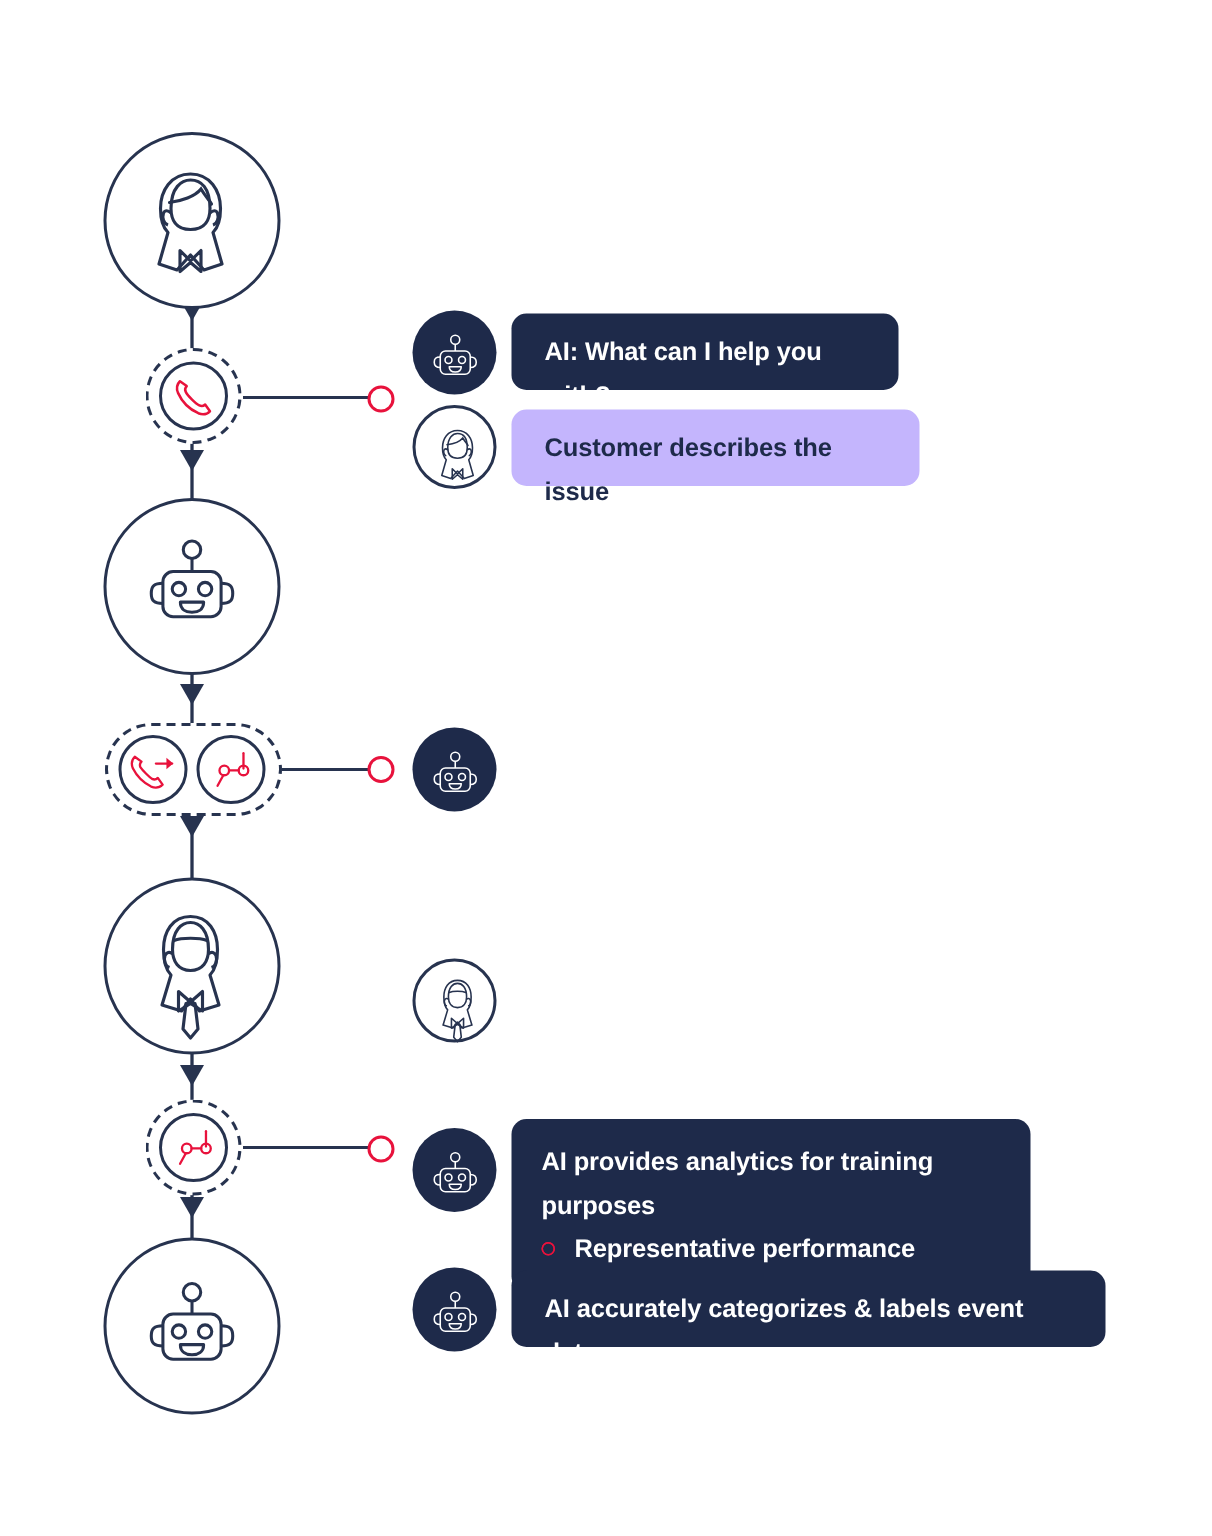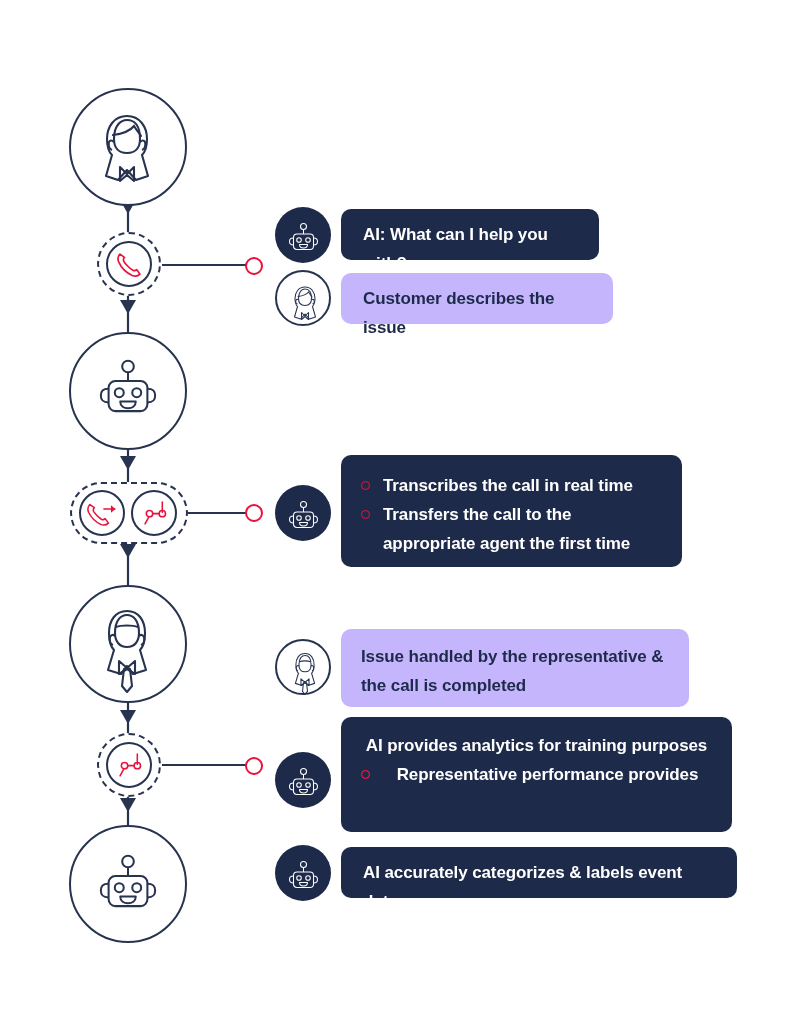--- a/index.html
+++ b/index.html
@@ -203,48 +203,33 @@
   </div>
   <div class="bubble light" style="left:341px;top:273px;width:272px;height:51px;padding-top:11px;">
     <span>Customer describes the issue</span>
   </div>
 
   <div class="badge filled" style="left:275px;top:485px;">
     <svg style="position:absolute;left:12px;top:12px;" width="33" height="32" viewBox="0 0 66 62" color="#ffffff">
         <use href="#g-robot"></use>
       </svg>
   </div>
-  <div class="bubble dark" style="left:341px;top:455px;width:341px;height:112px;padding:16px 20px;">
-    <ul>
-      <li>
-        <span class="mk"></span>
-        <span>Transcribes the call in real time</span>
-      </li>
-      <li>
-        <span class="mk"></span>
-        <span>Transfers the call to the appropriate agent the first time</span>
-      </li>
-    </ul>
-  </div>
 
   <div class="badge outline" style="left:275px;top:639px;">
     <svg style="position:absolute;left:11px;top:7px;" width="34" height="48" viewBox="0 0 66 95" color="#27334f">
         <use href="#g-male"></use>
       </svg>
   </div>
-  <div class="bubble light" style="left:341px;top:629px;width:348px;height:78px;padding:13px 20px;">
-    <span>Issue handled by the representative &amp; the call is completed</span>
-  </div>
 
   <div class="badge filled" style="left:275px;top:752px;">
     <svg style="position:absolute;left:12px;top:12px;" width="33" height="32" viewBox="0 0 66 62" color="#ffffff">
         <use href="#g-robot"></use>
       </svg>
   </div>
-  <div class="bubble dark" style="left:341px;top:717px;width:391px;height:115px;padding:14px 20px;text-align:center;">
+  <div class="bubble dark" style="left:341px;top:746px;width:346px;height:115px;padding:14px 20px;">
     <span class="head">AI provides analytics for training purposes</span>
     <ul>
       <li>
         <span class="mk"></span>
       </li>
       <li>
         <span class="mk"></span>
         <span>Representative performance provides</span>
       </li>
     </ul>

